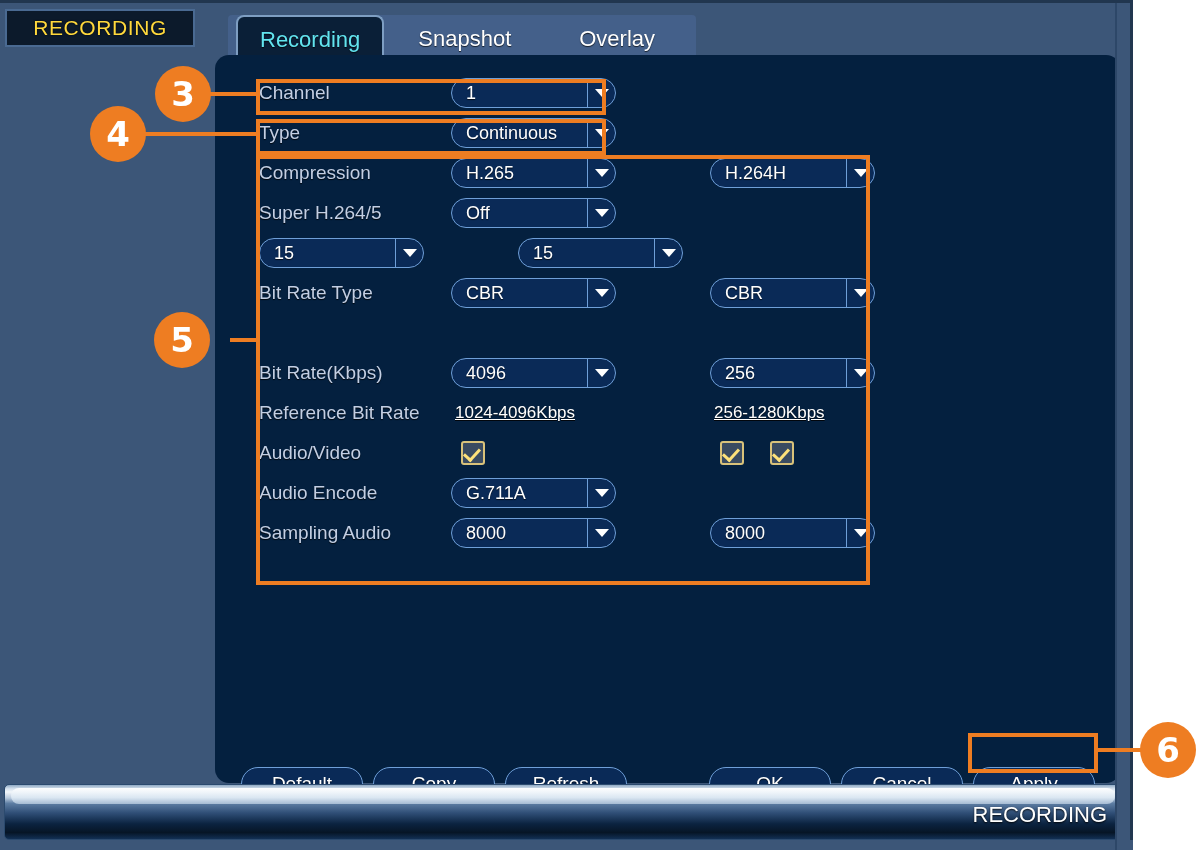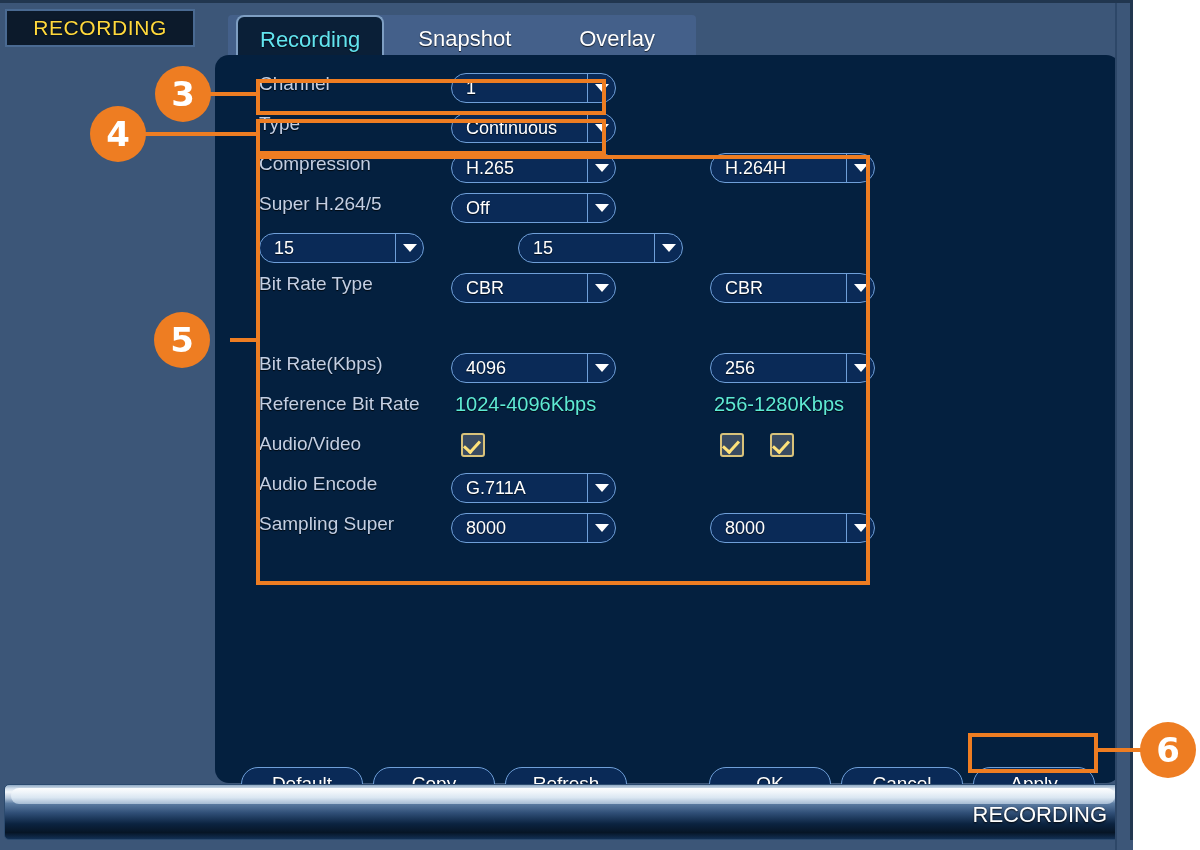--- a/index.html
+++ b/index.html
@@ -54,21 +54,21 @@
   .tab.inactive{ padding: 0 34px; }
 
   
   #dialog {
     position: absolute; left: 215px; top: 52px; width: 905px; height: 728px;
     background: #04203f; border-radius: 14px;
   }
 
   
   #form { position: absolute; left: 44px; top: 18px; width: 830px; }
-  .row { position: relative; height: 40px; display: flex; align-items: flex-start; }
+  .row { position: relative; height: 40px; display: flex; align-items: center; }
   .lbl {
     width: 192px; flex: 0 0 192px;
     font-size: 19px; color: #c3cfe4;
     text-shadow: 0 1px 1px rgba(0,0,0,.8);
     white-space: nowrap;
   }
   .col-main { width: 165px; flex: 0 0 165px; }
   .gapmid   { width: 94px;  flex: 0 0 94px; }
   .col-sub  { width: 165px; flex: 0 0 165px; }
 
@@ -93,22 +93,23 @@
   }
   .dd .arrow i {
     display:block; width:0; height:0;
     border-left: 7px solid transparent;
     border-right: 7px solid transparent;
     border-top: 8px solid #ffffff;
   }
 
   
   .plain {
-    font-size: 20px; color: #5eead4; padding-left: 4px; white-space: nowrap;
+    font-size: 17px; color: #ffffff; padding-left: 4px; white-space: nowrap;
     text-shadow: 0 1px 1px rgba(0,0,0,.8);
+    text-decoration: underline;
   }
 
   
   .cb {
     width: 24px; height: 24px; border: 2px solid #d9c27a;
     background: #3a4b61; border-radius: 3px;
     display:flex; align-items:center; justify-content:center;
     position: relative;
   }
   .cb::after{
@@ -363,21 +364,21 @@
               <div class="dd">
                 <div class="val">G.711A</div>
                 <div class="arrow">
                   <i></i>
                 </div>
               </div>
             </div>
             <div class="gapmid"></div>
           </div>
           <div class="row">
-            <div class="lbl">Sampling Super</div>
+            <div class="lbl">Sampling Audio</div>
             <div class="col-main">
               <div class="dd">
                 <div class="val">8000</div>
                 <div class="arrow">
                   <i></i>
                 </div>
               </div>
             </div>
             <div class="gapmid"></div>
             <div class="col-sub">

